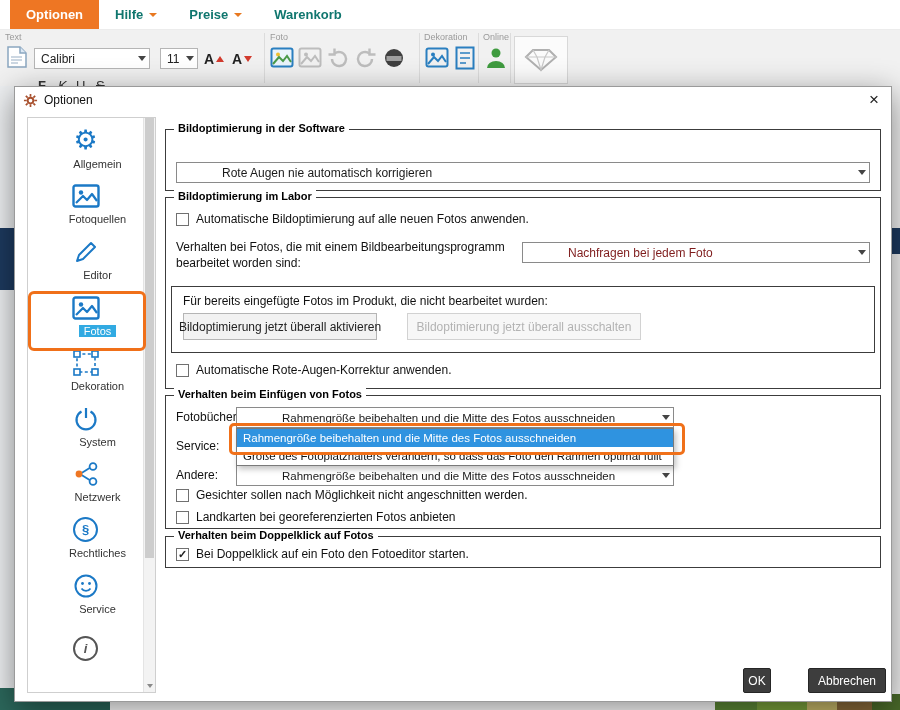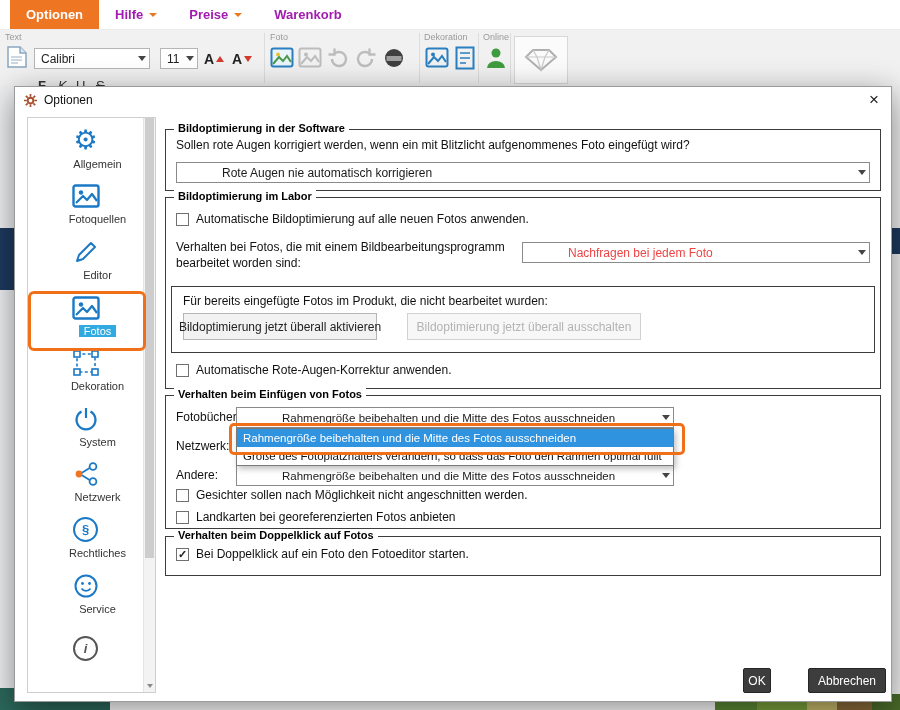--- a/index.html
+++ b/index.html
@@ -1,21 +1,21 @@
 <!DOCTYPE html>
 <html><head>
 <meta charset="utf-8">
 <style>
   html,body{margin:0;padding:0;}
   body{width:900px;height:710px;font-family:"Liberation Sans",sans-serif;background:#fff;}
   .stage{position:relative;width:900px;height:710px;overflow:hidden;background:#fff;}
 
   
   .tabbar{position:absolute;left:0;top:0;width:900px;height:30px;background:#fff;display:flex;align-items:stretch;padding-left:10px;box-sizing:border-box;border-bottom:1px solid #ececec;z-index:2;}
-  .tab{display:flex;align-items:center;padding:0 16px;color:#a21caf;font-size:13px;font-weight:bold;cursor:default;}
+  .tab{display:flex;align-items:center;padding:0 16px;color:#0f766e;font-size:13px;font-weight:bold;cursor:default;}
   .tab.active{background:#ee7623;color:#fff;}
   .caret{width:0;height:0;border-left:4px solid transparent;border-right:4px solid transparent;border-top:4px solid #e87820;margin-left:6px;}
 
   
   .ribbon{position:absolute;left:0;top:30px;width:900px;height:56px;background:#f1f1f1;overflow:hidden;z-index:2;}
   .sec-label{position:absolute;top:2px;font-size:9px;color:#9a9a9a;}
   .vsep{position:absolute;top:3px;bottom:3px;width:1px;background:#dcdcdc;}
   .rcombo{position:absolute;background:#fff;border:1px solid #b5b5b5;display:flex;align-items:center;font-size:12px;color:#222;box-sizing:border-box;}
   .rcombo .ctext{flex:1;padding:0 6px;white-space:nowrap;overflow:hidden;}
   .carr{width:15px;display:flex;align-items:center;justify-content:center;}
@@ -65,21 +65,21 @@
   .annot{position:absolute;border:3px solid #f07019;border-radius:6px;z-index:30;pointer-events:none;}
   .annot-fotos{left:13px;top:204px;width:112px;height:54px;}
   .annot-drop{left:214px;top:336px;width:450px;height:26px;border-radius:5px;}
 
   
   .group{position:absolute;border:1px solid #3c3c3c;background:#fff;box-sizing:border-box;}
   .gtitle{position:absolute;top:-8px;left:8px;background:#fff;padding:0 4px;font-size:11px;font-weight:bold;color:#000;white-space:nowrap;}
   .gtext{position:absolute;font-size:12px;color:#111;white-space:nowrap;}
   .combo{position:absolute;background:#fff;border:1px solid #8a8a8a;display:flex;align-items:center;font-size:11.5px;color:#1a1a1a;box-sizing:border-box;height:21px;padding-left:39px;}
   .combo .ctext{flex:1;padding:0 6px;white-space:nowrap;overflow:hidden;}
-  .combo.gray .ctext{color:#ef4444;}
+  .combo.gray .ctext{color:#7f1d1d;}
   .cbrow{position:absolute;display:flex;align-items:center;gap:7px;}
   .cb{width:13px;height:13px;border:1px solid #707070;background:#fff;box-sizing:border-box;display:flex;align-items:center;justify-content:center;font-size:11px;line-height:11px;color:#222;font-weight:bold;}
   .cblabel{font-size:12px;color:#111;white-space:nowrap;}
   .innerbox{position:absolute;border:1px solid #3c3c3c;box-sizing:border-box;}
   .pushbtn{position:absolute;background:#f2f2f2;border:1px solid #b5b5b5;font-size:12px;display:flex;align-items:center;justify-content:center;color:#222;box-sizing:border-box;white-space:nowrap;}
   .pushbtn.disabled{color:#b3b3b3;background:#f7f7f7;border-color:#d2d2d2;}
   .droplist{position:absolute;background:#fff;border:1px solid #7a7a7a;box-shadow:2px 3px 6px rgba(0,0,0,.25);z-index:20;box-sizing:border-box;}
   .opt{height:18px;display:flex;align-items:center;padding:0 6px;font-size:11.5px;color:#111;white-space:nowrap;overflow:hidden;}
   .opt.sel{background:#2f93e0;color:#fff;}
   .dlgbtn{position:absolute;top:581px;height:25px;background:#3d3d3d;color:#fff;border:1px solid #262626;font-size:12px;display:flex;align-items:center;justify-content:center;border-radius:2px;box-sizing:border-box;}
@@ -329,21 +329,20 @@
         <div class="sb-btn">
             <span class="tri-down"></span>
           </div>
       </div>
     </div>
 
     <div class="annot annot-fotos"></div>
 
     <div class="group" style="left:150px;top:42px;width:716px;height:62px">
       <span class="gtitle">Bildoptimierung in der Software</span>
-      <div class="gtext" style="left:10px;top:8px">Sollen rote Augen korrigiert werden, wenn ein mit Blitzlicht aufgenommenes Foto eingefügt wird?</div>
       <div class="combo" style="left:10px;right:10px;top:32px;font-size:12px">
         <span class="ctext">Rote Augen nie automatisch korrigieren</span>
         <span class="carr">
             <span class="tri-down"></span>
           </span>
       </div>
     </div>
 
     <div class="group" style="left:150px;top:110px;width:716px;height:192px">
       <span class="gtitle">Bildoptimierung im Labor</span>
@@ -372,21 +371,21 @@
 
     <div class="group" style="left:150px;top:308px;width:716px;height:134px">
       <span class="gtitle">Verhalten beim Einfügen von Fotos</span>
       <div class="gtext" style="left:10px;top:14px">Fotobücher:</div>
       <div class="combo" style="left:70px;top:11px;width:438px">
         <span class="ctext">Rahmengröße beibehalten und die Mitte des Fotos ausschneiden</span>
         <span class="carr">
             <span class="tri-down"></span>
           </span>
       </div>
-      <div class="gtext" style="left:10px;top:43px">Netzwerk:</div>
+      <div class="gtext" style="left:10px;top:43px">Service:</div>
       <div class="gtext" style="left:10px;top:72px">Andere:</div>
       <div class="combo" style="left:70px;top:69px;width:438px">
         <span class="ctext">Rahmengröße beibehalten und die Mitte des Fotos ausschneiden</span>
         <span class="carr">
             <span class="tri-down"></span>
           </span>
       </div>
 
       <div class="droplist" style="left:70px;top:32px;width:438px;height:38px">
         <div class="opt sel">Rahmengröße beibehalten und die Mitte des Fotos ausschneiden</div>
@@ -397,21 +396,21 @@
         <span class="cblabel">Gesichter sollen nach Möglichkeit nicht angeschnitten werden.</span>
       </div>
       <div class="cbrow" style="left:10px;top:114px">
         <span class="cb"></span>
         <span class="cblabel">Landkarten bei georeferenzierten Fotos anbieten</span>
       </div>
     </div>
 
     <div class="annot annot-drop"></div>
 
-    <div class="group" style="left:150px;top:449px;width:716px;height:40px">
+    <div class="group" style="left:150px;top:449px;width:716px;height:32px">
       <span class="gtitle">Verhalten beim Doppelklick auf Fotos</span>
       <div class="cbrow" style="left:10px;top:10px">
         <span class="cb">✓</span>
         <span class="cblabel">Bei Doppelklick auf ein Foto den Fotoeditor starten.</span>
       </div>
     </div>
 
     <div class="dlgbtn" style="left:728px;width:28px">OK</div>
     <div class="dlgbtn" style="left:793px;width:78px">Abbrechen</div>
   </div>

